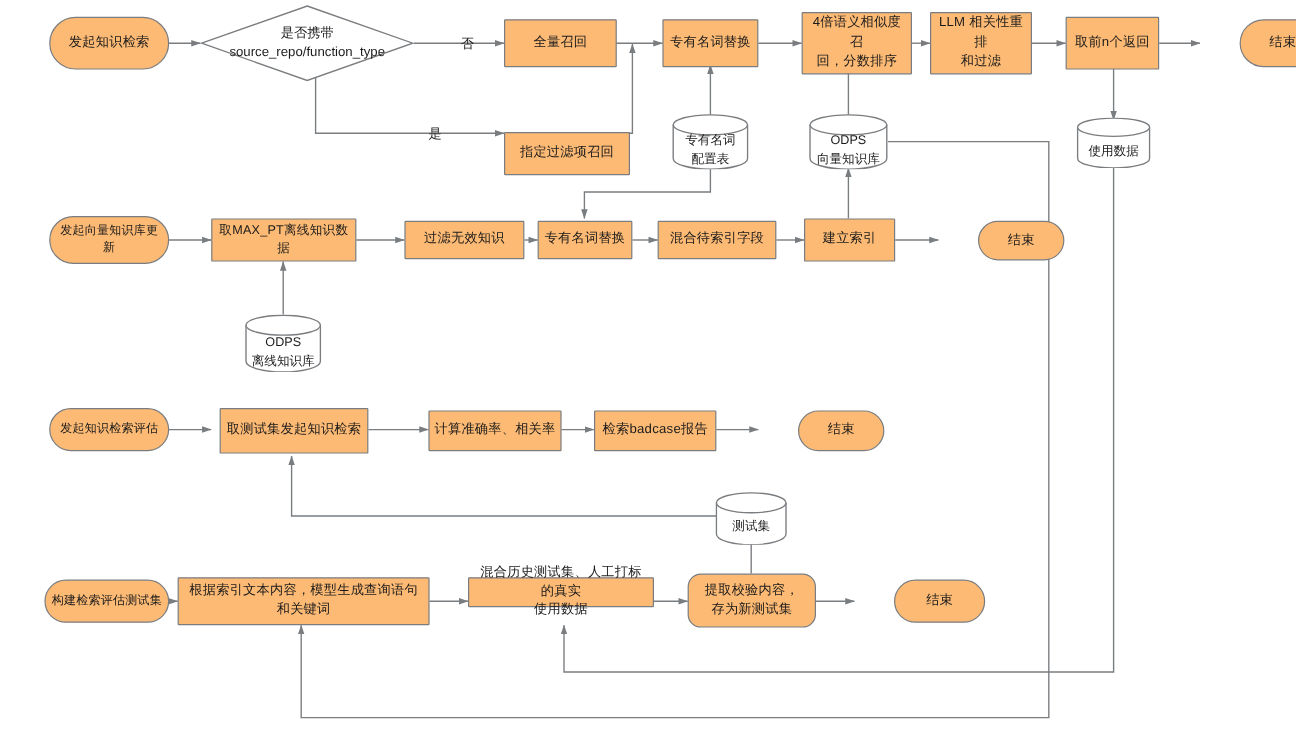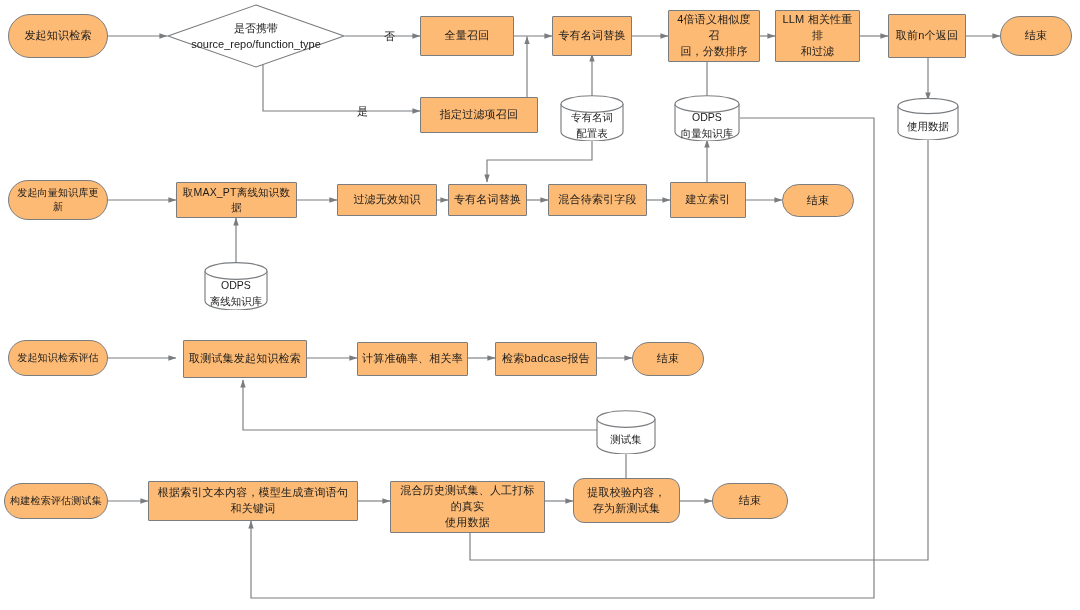--- a/index.html
+++ b/index.html
@@ -3,21 +3,21 @@
 <meta charset="utf-8">
 <style>
   html,body{margin:0;padding:0;background:#ffffff;}
   body{font-family:"Liberation Sans","DejaVu Sans",sans-serif;}
   #canvas{position:relative;width:1080px;height:610px;background:#ffffff;overflow:hidden;}
   #edges{position:absolute;left:0;top:0;width:1080px;height:610px;}
   .node{position:absolute;box-sizing:border-box;display:flex;align-items:center;
         justify-content:center;text-align:center;color:#1b1b1b;background:#fdba74;
         font-size:11px;line-height:1.45;letter-spacing:.2px;}
   .proc{border:1px solid #7a7d80;border-radius:1px;}
-  .term{border:1px solid #7a7d80;border-radius:999px;}
+  .term{border:1px solid #7a7d80;border-radius:999px;margin-left:33px;}
   .node .txt{padding:0 4px;white-space:pre-line;}
   .diamond{position:absolute;}
   .diamond .dtxt{position:absolute;left:0;top:0;width:100%;height:100%;
         display:flex;flex-direction:column;align-items:center;justify-content:center;
         font-size:11px;line-height:1.5;color:#1b1b1b;text-align:center;}
   .cyl{position:absolute;}
   .cyl .ctxt{position:absolute;left:0;top:0;width:100%;height:100%;
         display:flex;flex-direction:column;align-items:center;justify-content:center;
         font-size:10.5px;line-height:1.5;color:#1b1b1b;text-align:center;}
   .elabel{position:absolute;font-size:11px;color:#1b1b1b;}
@@ -95,21 +95,21 @@
     </div>
   </div>
 
   <div class="elabel" style="left:384px;top:29px;">否</div>
   <div class="elabel" style="left:357px;top:104px;">是</div>
 
   <div class="node proc" style="left:420px;top:16px;width:94px;height:40px;">
     <span class="txt">全量召回</span>
   </div>
 
-  <div class="node proc" style="left:420px;top:97px;width:118px;height:36px;">
+  <div class="node proc" style="left:420px;top:110px;width:105px;height:36px;">
     <span class="txt">指定过滤项召回</span>
   </div>
 
   <div class="node proc" style="left:552px;top:16px;width:80px;height:40px;">
     <span class="txt">专有名词替换</span>
   </div>
 
   <div class="node proc" style="left:668px;top:10px;width:92px;height:52px;">
     <span class="txt">4倍语义相似度召
 回，分数排序</span>
@@ -230,21 +230,21 @@
   </div>
 
   <div class="node term" style="left:4px;top:483px;width:104px;height:36px;">
     <span class="txt" style="font-size:10px;">构建检索评估测试集</span>
   </div>
 
   <div class="node proc" style="left:148px;top:481px;width:210px;height:40px;">
     <span class="txt">根据索引文本内容，模型生成查询语句和关键词</span>
   </div>
 
-  <div class="node proc" style="left:390px;top:481px;width:155px;height:52px;">
+  <div class="node proc" style="left:390px;top:481px;width:155px;height:25px;">
     <span class="txt">混合历史测试集、人工打标的真实
 使用数据</span>
   </div>
 
   <div class="node proc" style="left:573px;top:478px;width:107px;height:45px;border-radius:11px;">
     <span class="txt">提取校验内容，
 存为新测试集</span>
   </div>
 
   <div class="node term" style="left:712px;top:483px;width:76px;height:36px;">

